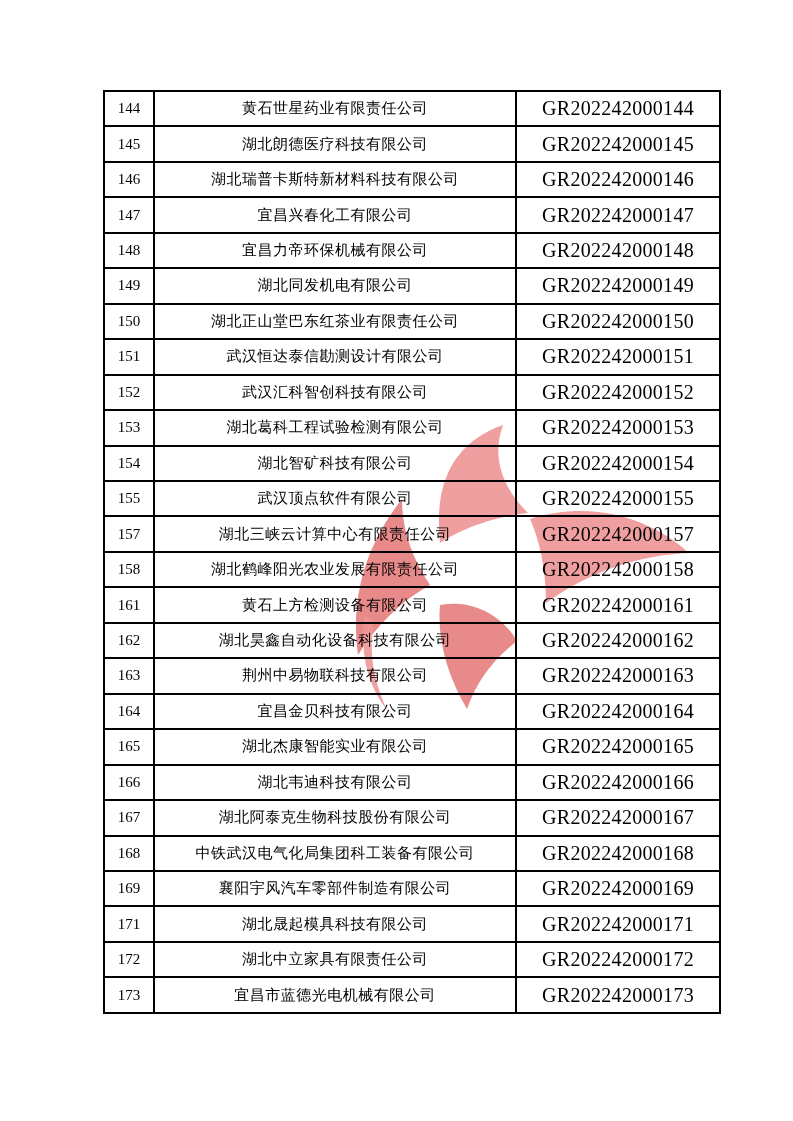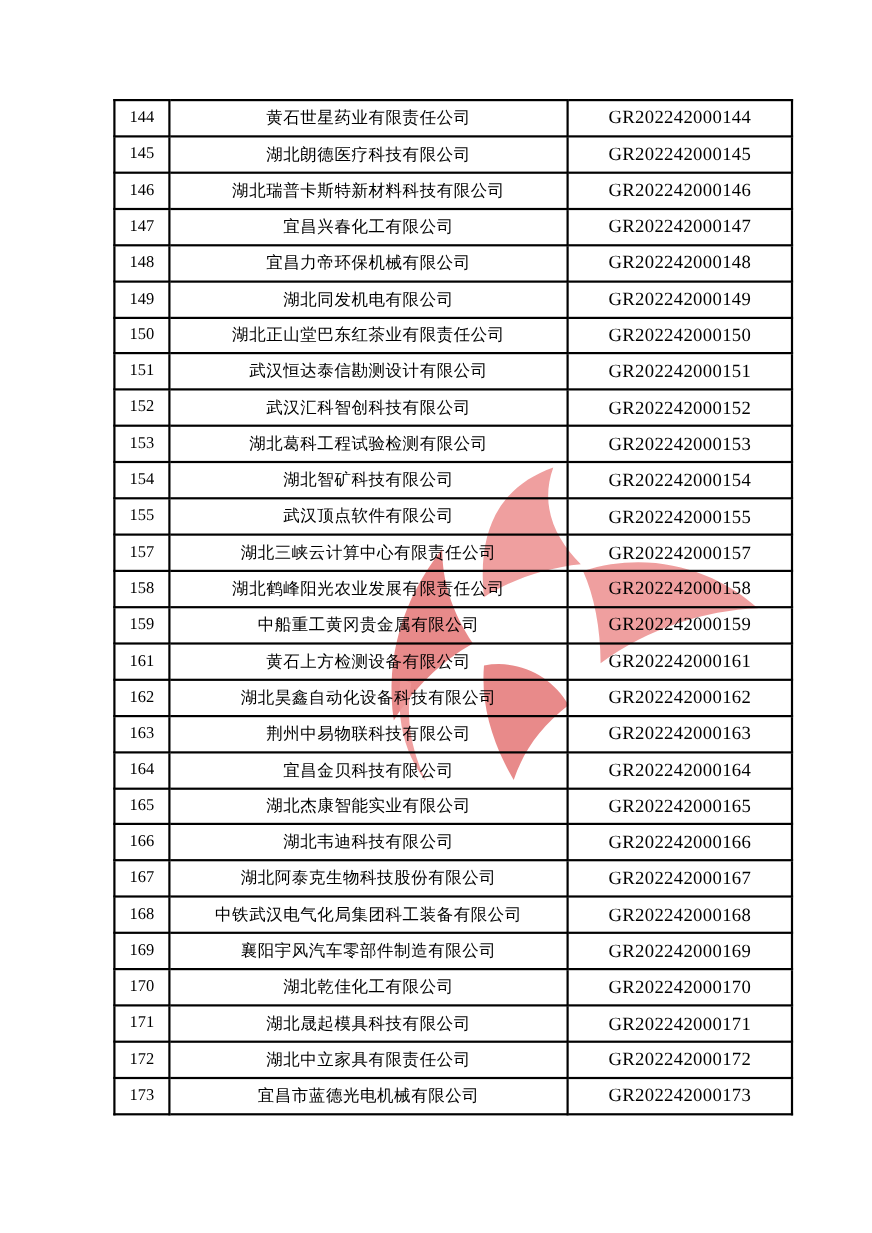--- a/index.html
+++ b/index.html
@@ -32,21 +32,21 @@
     vertical-align:middle;
     text-align:center;
     color:#000000;
     background:transparent;
     overflow:hidden;
     white-space:nowrap;
   }
   table.cert-table tr{height:30.73px;}
   td.col-no{width:40px;font-size:15px;font-family:"Liberation Serif","DejaVu Serif",serif;}
   td.col-company{width:352px;font-size:15px;letter-spacing:0.5px;margin-top:29px;}
-  td.col-code{width:194px;font-size:17px;letter-spacing:0.3px;}
+  td.col-code{width:194px;font-size:20px;letter-spacing:0.3px;}
 </style>
 </head>
 <body>
 
 <div class="page">
 
   <svg class="watermark" viewBox="0 0 352 300" xmlns="http://www.w3.org/2000/svg" aria-hidden="true">
 
     <path d="M100,128 C 93,62 118,26 163,10 C 150,46 166,76 188,98 C 156,101 120,114 100,128 Z" fill="#ee9797" opacity="0.92"></path>
 
@@ -126,25 +126,20 @@
             <td class="col-no">157</td>
             <td class="col-company">湖北三峡云计算中心有限责任公司</td>
             <td class="col-code">GR202242000157</td>
           </tr>
           <tr>
             <td class="col-no">158</td>
             <td class="col-company">湖北鹤峰阳光农业发展有限责任公司</td>
             <td class="col-code">GR202242000158</td>
           </tr>
           <tr>
-            <td class="col-no">159</td>
-            <td class="col-company">中船重工黄冈贵金属有限公司</td>
-            <td class="col-code">GR202242000159</td>
-          </tr>
-          <tr>
             <td class="col-no">161</td>
             <td class="col-company">黄石上方检测设备有限公司</td>
             <td class="col-code">GR202242000161</td>
           </tr>
           <tr>
             <td class="col-no">162</td>
             <td class="col-company">湖北昊鑫自动化设备科技有限公司</td>
             <td class="col-code">GR202242000162</td>
           </tr>
           <tr>
@@ -176,25 +171,20 @@
             <td class="col-no">168</td>
             <td class="col-company">中铁武汉电气化局集团科工装备有限公司</td>
             <td class="col-code">GR202242000168</td>
           </tr>
           <tr>
             <td class="col-no">169</td>
             <td class="col-company">襄阳宇风汽车零部件制造有限公司</td>
             <td class="col-code">GR202242000169</td>
           </tr>
           <tr>
-            <td class="col-no">170</td>
-            <td class="col-company">湖北乾佳化工有限公司</td>
-            <td class="col-code">GR202242000170</td>
-          </tr>
-          <tr>
             <td class="col-no">171</td>
             <td class="col-company">湖北晟起模具科技有限公司</td>
             <td class="col-code">GR202242000171</td>
           </tr>
           <tr>
             <td class="col-no">172</td>
             <td class="col-company">湖北中立家具有限责任公司</td>
             <td class="col-code">GR202242000172</td>
           </tr>
           <tr>

